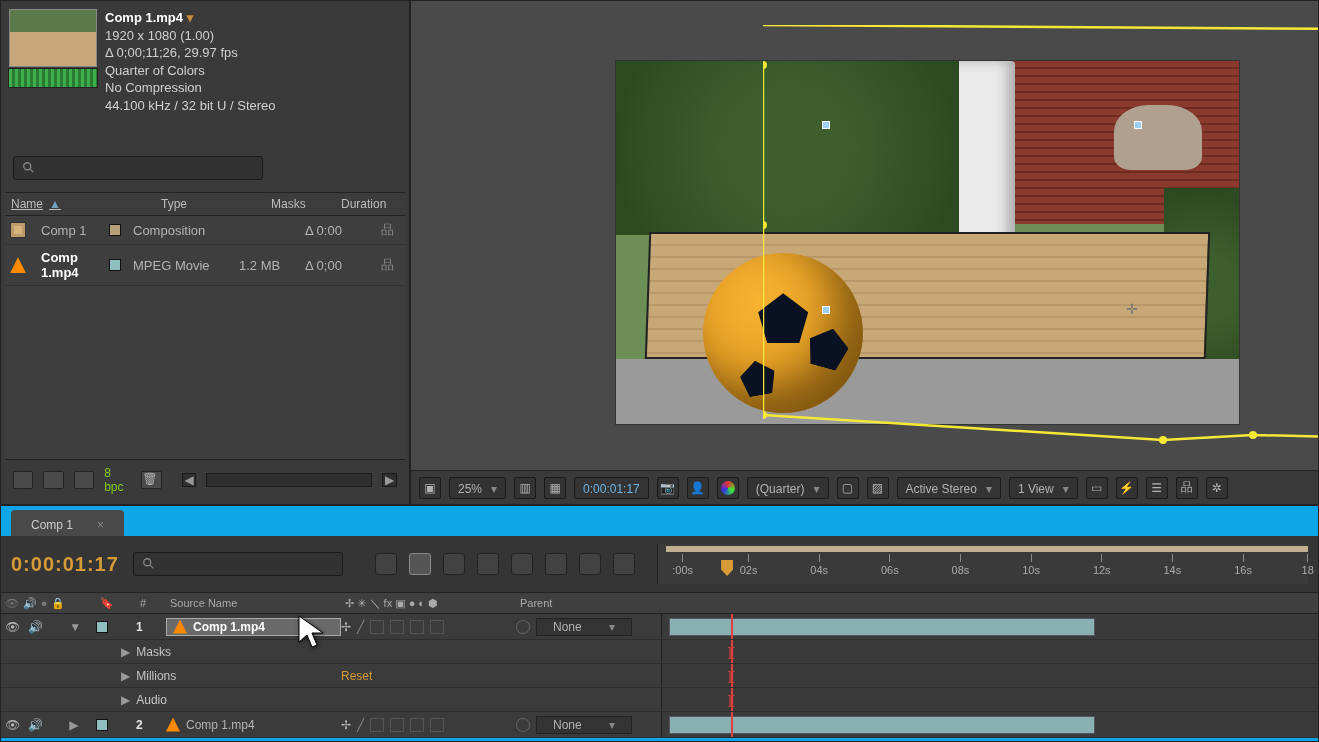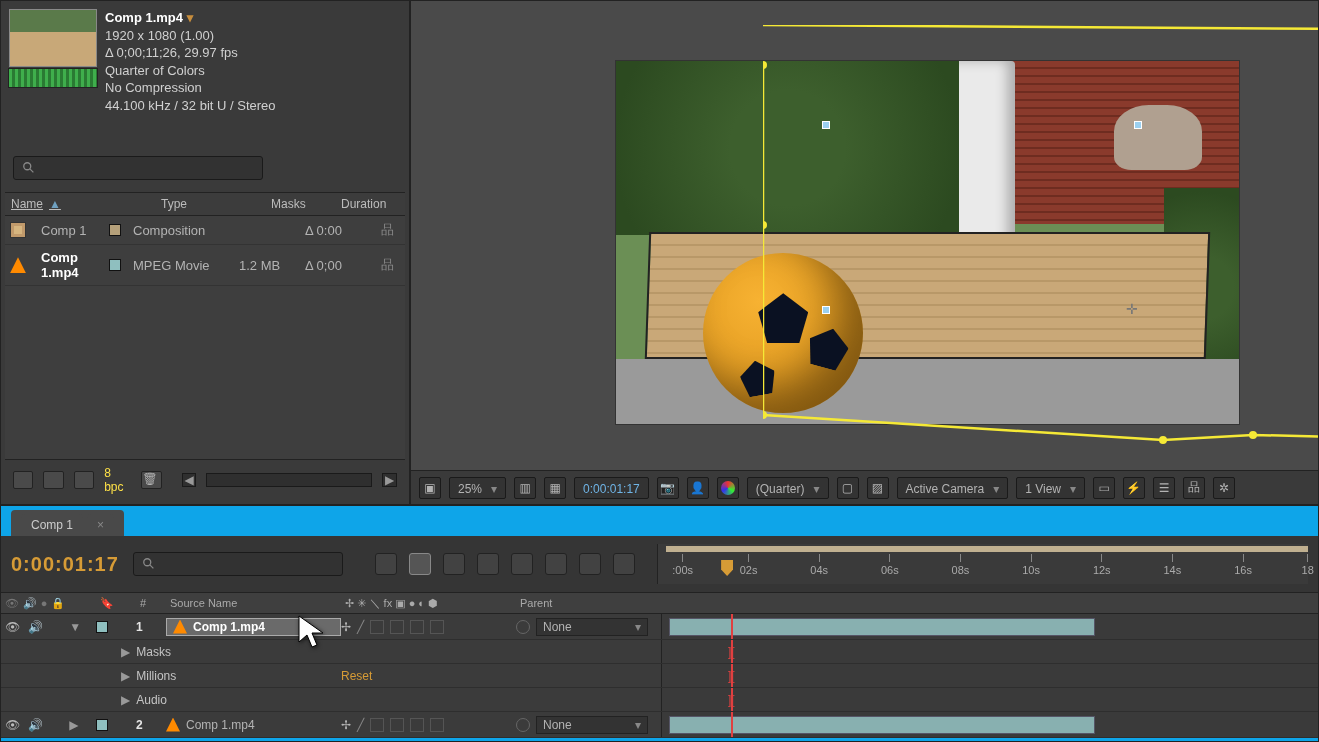--- a/index.html
+++ b/index.html
@@ -80,21 +80,21 @@
 .comp-ico { width:16px;height:16px;background:#c19a6b;border:1px solid #333;position:relative;}
 .comp-ico::after { content:"";position:absolute;inset:3px;background:#d6b57f;}
 .swatch { width:12px;height:12px;border:1px solid #111;}
 .vlc-ico { width:16px;height:16px;background:#ff8a00;clip-path:polygon(50% 0,100% 100%,0 100%); }
 .bold-white { color:#fff; font-weight:bold;}
 .project-footer {
   display:flex; align-items:center; gap:10px; padding:6px 8px;
   background:#3a3a3a; border-top:1px solid #222;
 }
 .project-footer .btn { width:22px;height:18px;background:#4a4a4a;border:1px solid #222;border-radius:2px;}
-.project-footer .txt { color:#fde047;}
+.project-footer .txt { color:#84cc16;}
 .project-footer .spacer { flex:1;}
 .project-footer .scroll { width:180px;height:14px;background:#2f2f2f;border:1px solid #1a1a1a;}
 .project-footer .arrow { width:16px;height:14px;background:#2f2f2f;border:1px solid #1a1a1a;display:flex;align-items:center;justify-content:center;color:#999;}
 
 .viewport { background:#4a4a4a; display:flex;flex-direction:column; border:1px solid #222;}
 .viewport-canvas { flex:1; position:relative; overflow:hidden;}
 .video-frame {
   position:absolute; left:644px; top:59px; width:625px; height:365px;
   background:#6b8f55; border:1px solid #333;
   transform:translateX(-440px);
@@ -177,21 +177,21 @@
 }
 .layer-row .eye { display:flex;gap:8px;align-items:center;padding-left:4px;color:#bbb;}
 .layer-row .twisty { color:#999;}
 .layer-row .num { color:#e5e5e5;font-weight:bold;}
 .layer-row .label { display:flex;align-items:center;gap:6px;}
 .layer-row .label.sel { background:#6a6a6a;border:1px solid #aaa;padding:1px 6px;color:#fff;font-weight:bold;}
 .layer-row .label .vlc-ico { width:14px;height:14px;}
 .switch-col { display:flex;gap:6px;align-items:center;}
 .switch-col .box { width:14px;height:14px;border:1px solid #555;}
 .parent-col { display:flex;align-items:center;gap:6px;}
-.parent-sel { display:flex;align-items:center;justify-content:space-between;border:1px solid #222;background:#333;padding:1px 6px;width:112px;}
+.parent-sel { display:flex;align-items:center;justify-content:space-between;border:1px solid #222;background:#333;padding:1px 16px;width:96px;}
 .parent-sel::after {content:"▾";color:#888;}
 .spiral { width:14px;height:14px;border:1px solid #666;border-radius:50%;}
 .track-area { position:relative;height:100%;background:#3a3a3a;border-left:1px solid #222;}
 .clip { position:absolute; top:4px; height:18px; background:#88b0b0;border:1px solid #556;}
 .playhead-line { position:absolute; top:0; bottom:0; width:2px; background:#e04040;}
 .key-bracket { position:absolute; color:#e04040; font-size:12px;}
 .sub-row { display:grid;grid-template-columns:340px 175px 145px 1fr;align-items:center;height:24px;border-bottom:1px solid #2e2e2e;background:#3b3b3b;}
 .sub-row .lbl { padding-left:120px;color:#c4c4c4;display:flex;align-items:center;gap:6px;}
 .sub-row .lbl .tw { color:#999;}
 .sub-row .reset { color:#d69b36;}
@@ -333,21 +333,21 @@
       <div class="vt-btn">👤</div>
       <div class="vt-btn">
           <div class="rgb-dot"></div>
         </div>
       <div class="vt-box caretd">
           <span>(Quarter)</span>
         </div>
       <div class="vt-btn">▢</div>
       <div class="vt-btn">▨</div>
       <div class="vt-box caretd">
-          <span>Active Camera</span>
+          <span>Active Stereo</span>
         </div>
       <div class="vt-box caretd">
           <span>1 View</span>
         </div>
       <div class="vt-btn">▭</div>
       <div class="vt-btn">⚡</div>
       <div class="vt-btn">☰</div>
       <div class="vt-btn">品</div>
       <div class="vt-btn">✲</div>
     </div>

